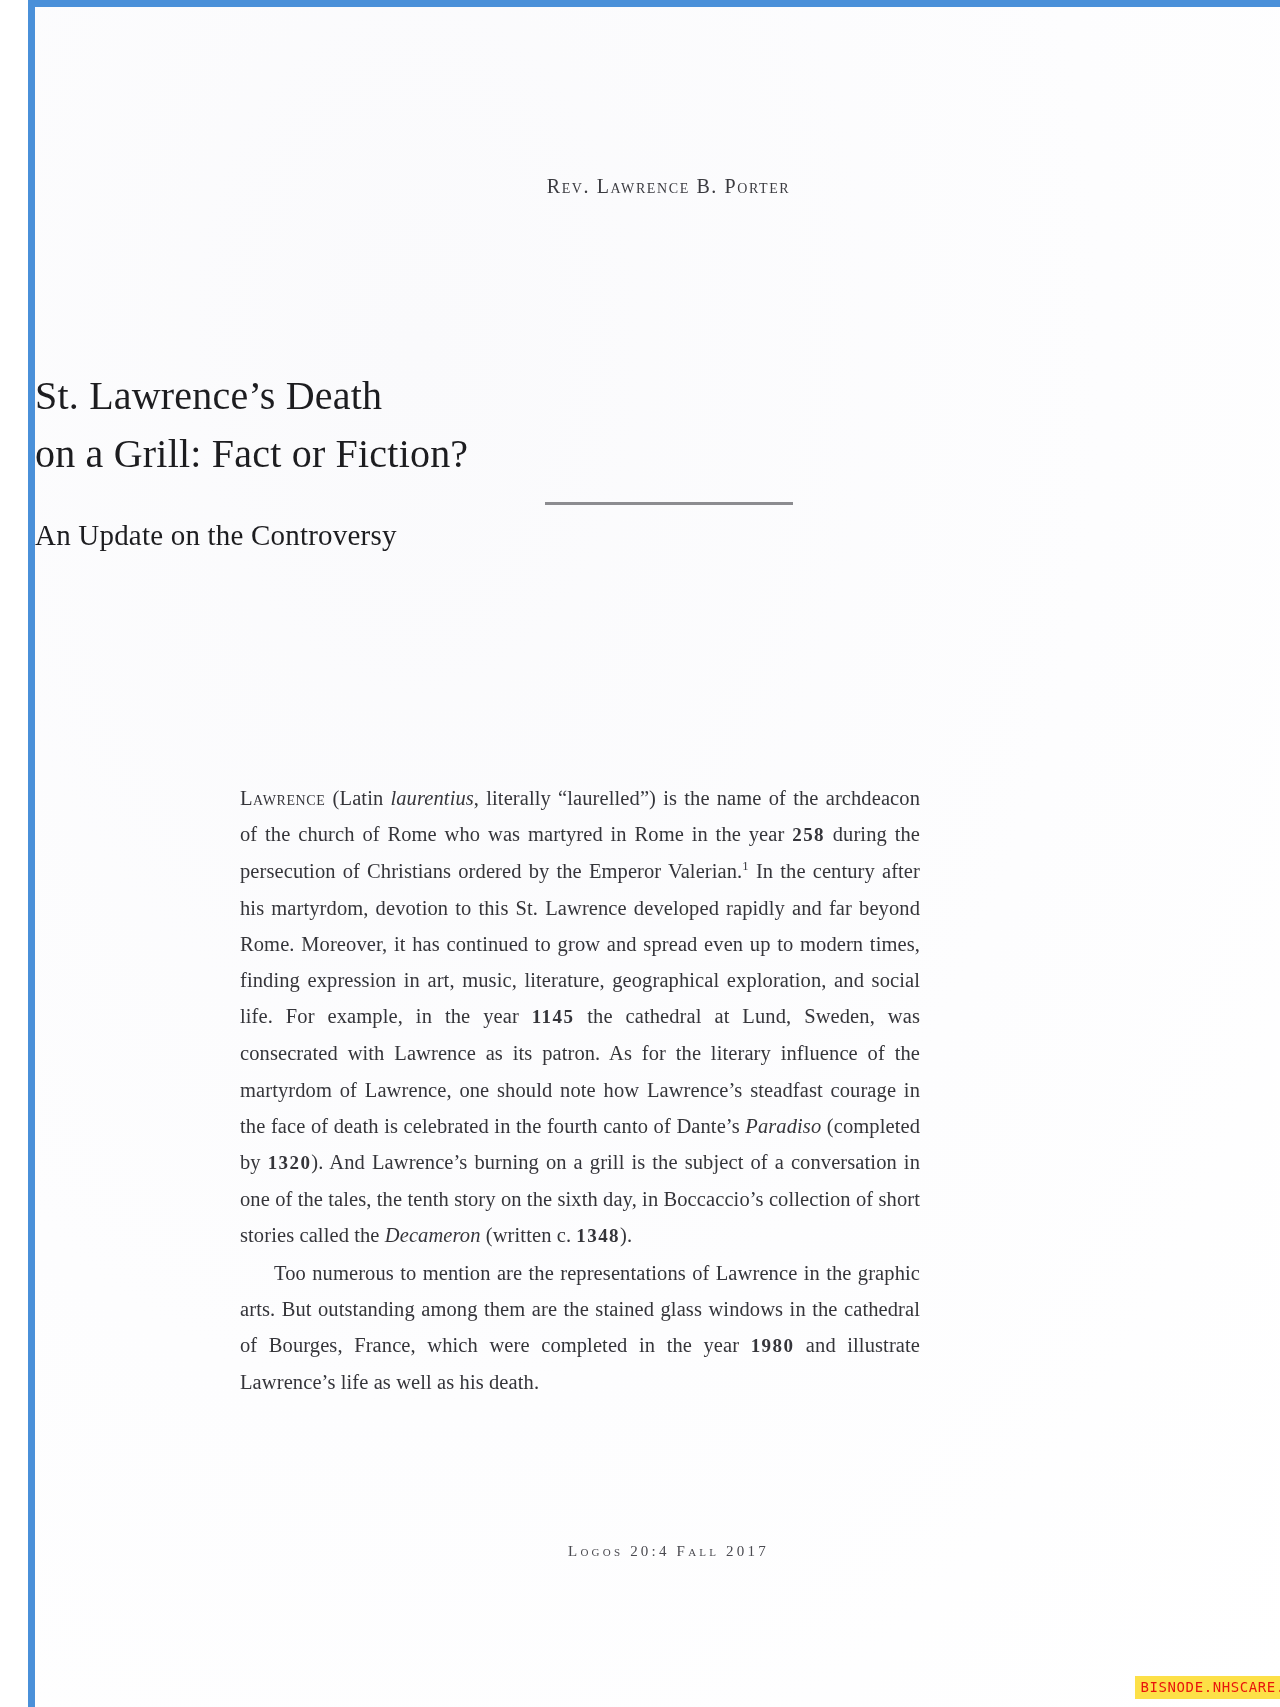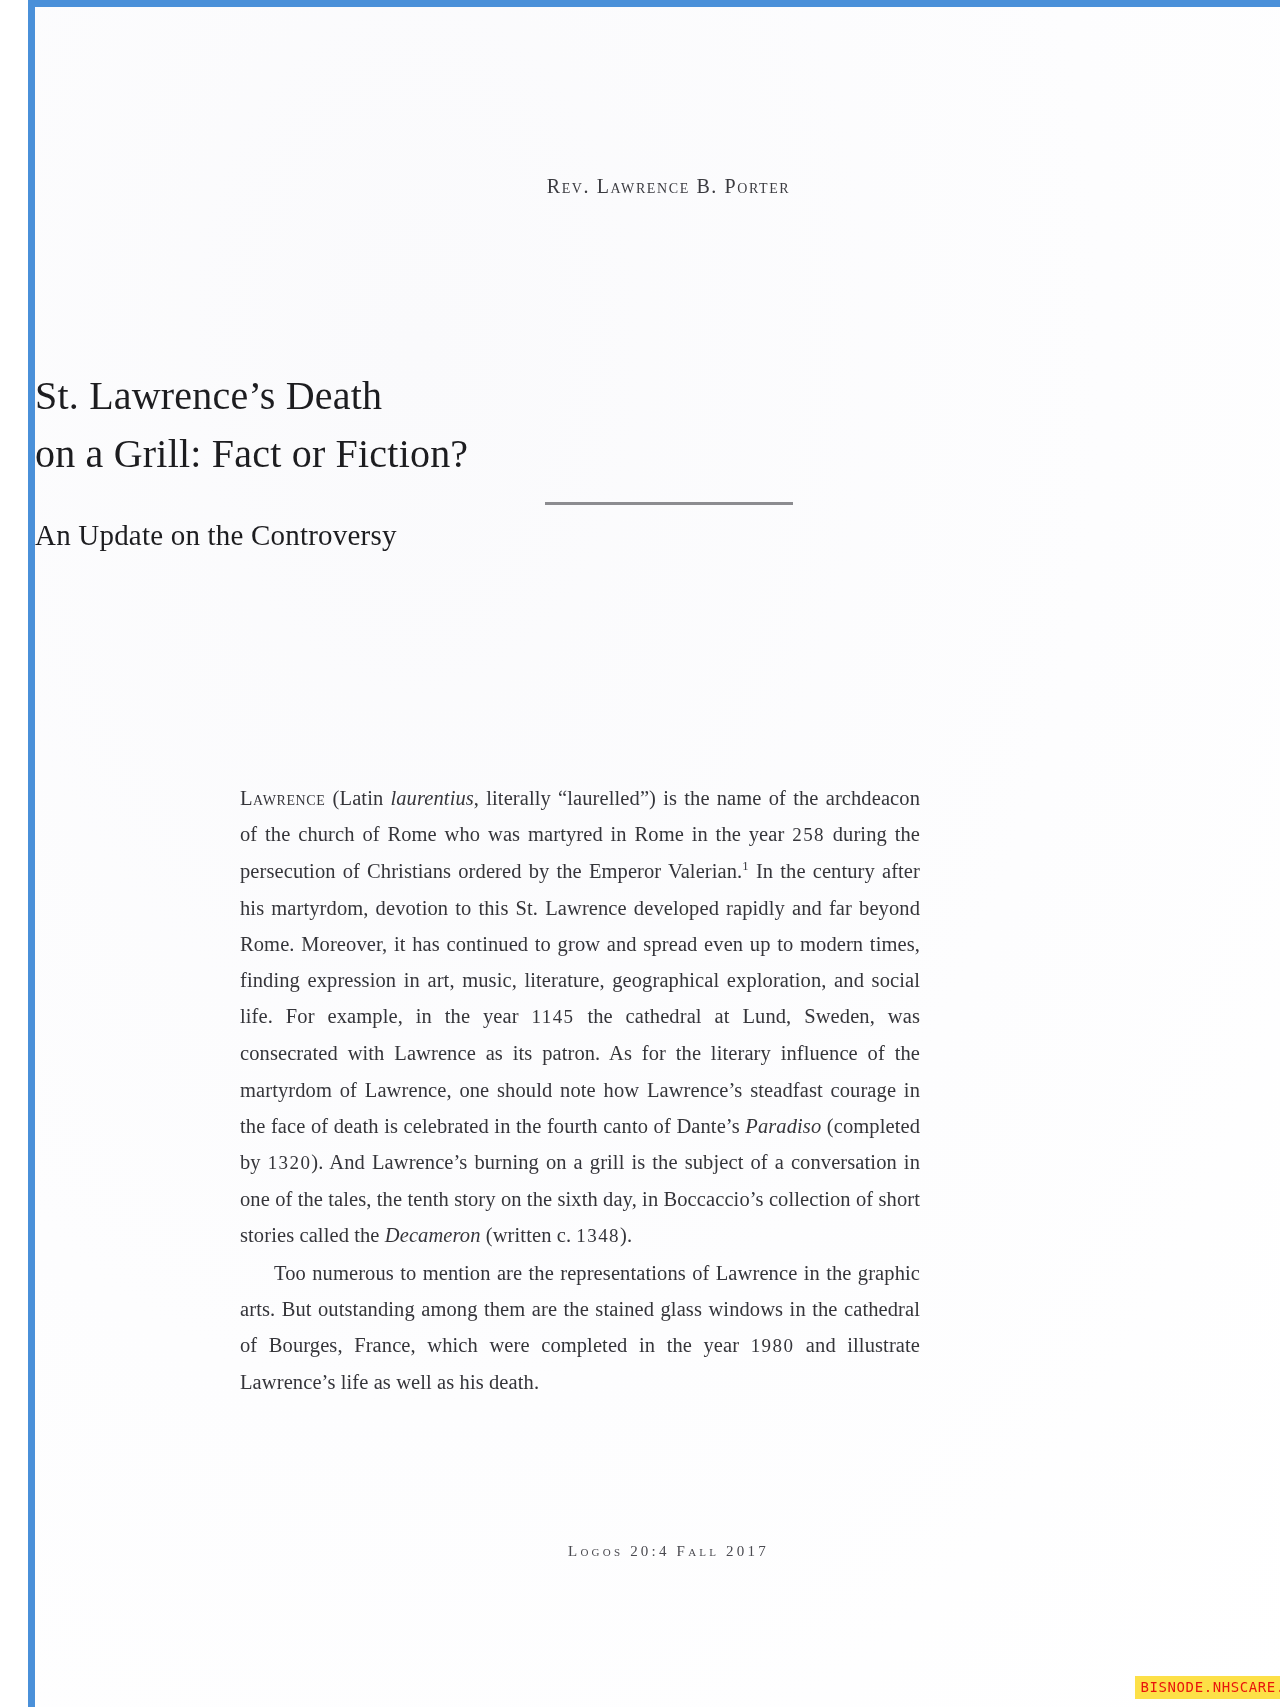--- a/index.html
+++ b/index.html
@@ -116,20 +116,21 @@
   .para + .para { text-indent: 34px; }
 
   .para .sc {
     font-variant: small-caps;
     letter-spacing: 0.6px;
   }
   .para i { }
   .para .osf {
     letter-spacing: 1.4px;
     font-size: 19px;
+    font-weight: bold;
   }
   .para sup {
     font-size: 0.62em;
     vertical-align: super;
     line-height: 0;
   }
 
   
   .footer {
     position: absolute;

